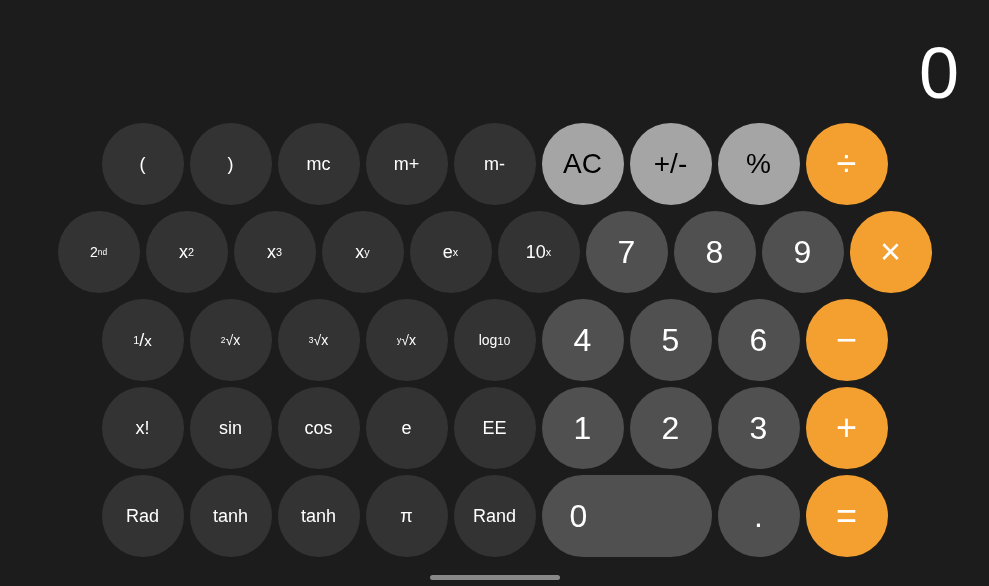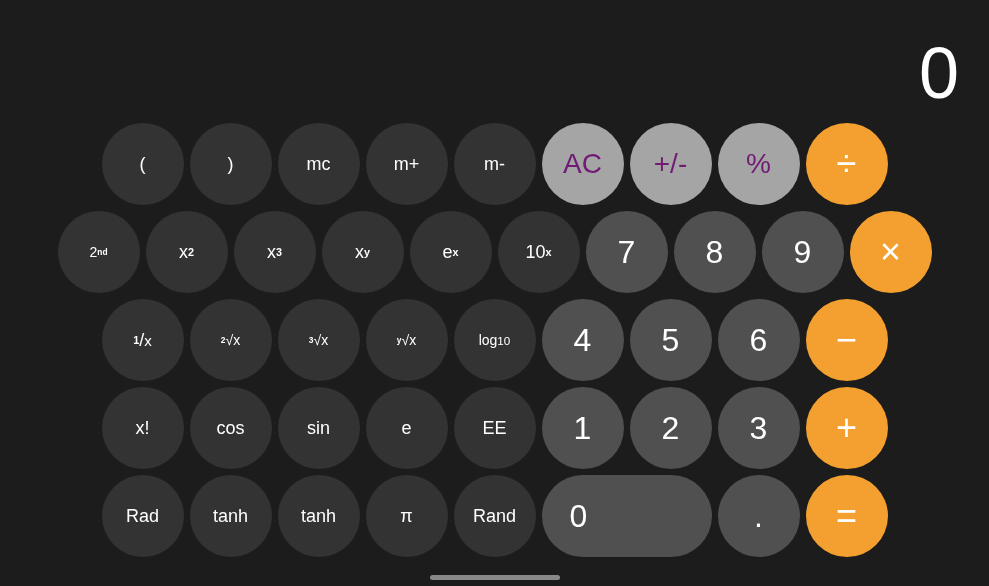--- a/index.html
+++ b/index.html
@@ -52,21 +52,21 @@
       height: 82px;
       background: #333333;
       color: white;
       font-size: 18px;
     }
     
     .btn-gray {
       width: 82px;
       height: 82px;
       background: #a5a5a5;
-      color: #701a75;
+      color: #000000;
       font-size: 28px;
       font-weight: 500;
     }
     
     .btn-num {
       width: 82px;
       height: 82px;
       background: #505050;
       color: white;
       font-size: 32px;
@@ -101,21 +101,20 @@
     }
     .home-bar-line {
       width: 130px;
       height: 5px;
       background: #888;
       border-radius: 3px;
     }
     
     sup {
       font-size: 0.6em;
-      font-weight: bold;
     }
     .btn-sci.small-text {
       font-size: 14px;
     }
   </style>
 </head>
 <body>
 
 <div class="display">
   <span class="display-number">0</span>
@@ -155,22 +154,22 @@
     <button class="btn btn-sci small-text"><sup>y</sup>√x</button>
     <button class="btn btn-sci small-text">log<sub>10</sub></button>
     <button class="btn btn-num">4</button>
     <button class="btn btn-num">5</button>
     <button class="btn btn-num">6</button>
     <button class="btn btn-op">−</button>
   </div>
 
   <div class="row">
     <button class="btn btn-sci">x!</button>
+    <button class="btn btn-sci">sin</button>
     <button class="btn btn-sci">cos</button>
-    <button class="btn btn-sci">sin</button>
     <button class="btn btn-sci">e</button>
     <button class="btn btn-sci">EE</button>
     <button class="btn btn-num">1</button>
     <button class="btn btn-num">2</button>
     <button class="btn btn-num">3</button>
     <button class="btn btn-op">+</button>
   </div>
 
   <div class="row">
     <button class="btn btn-sci">Rad</button>

